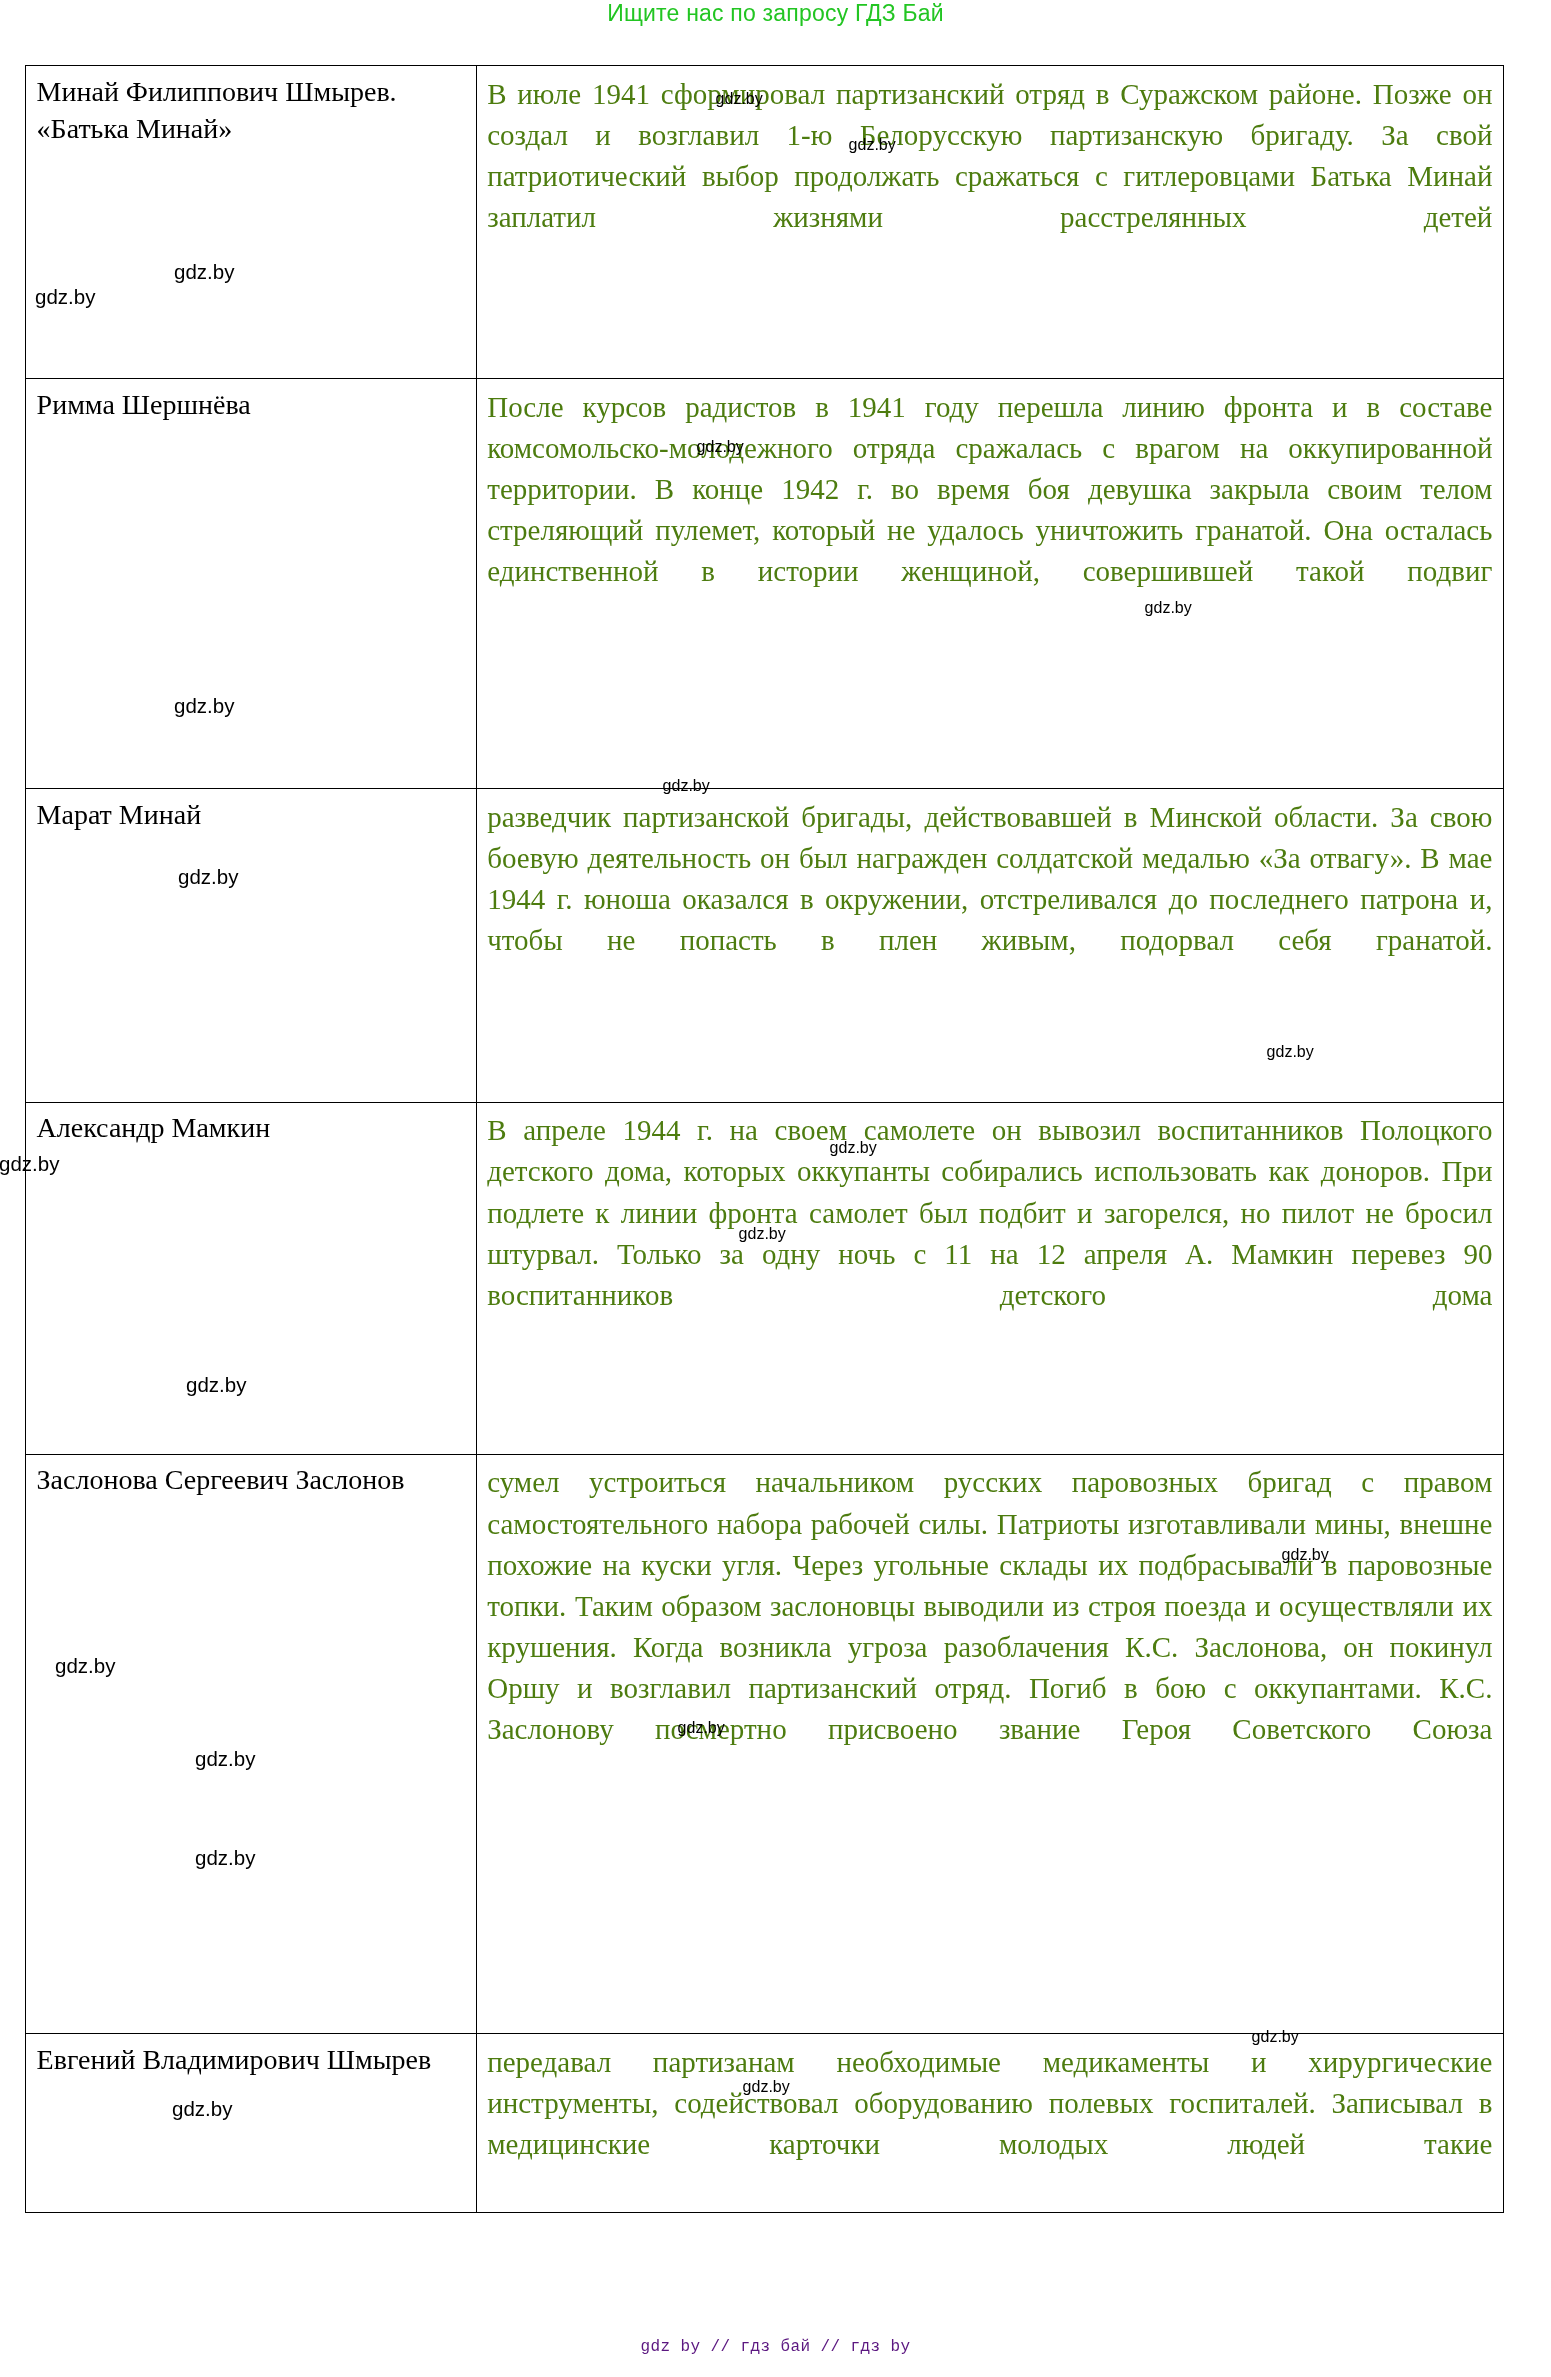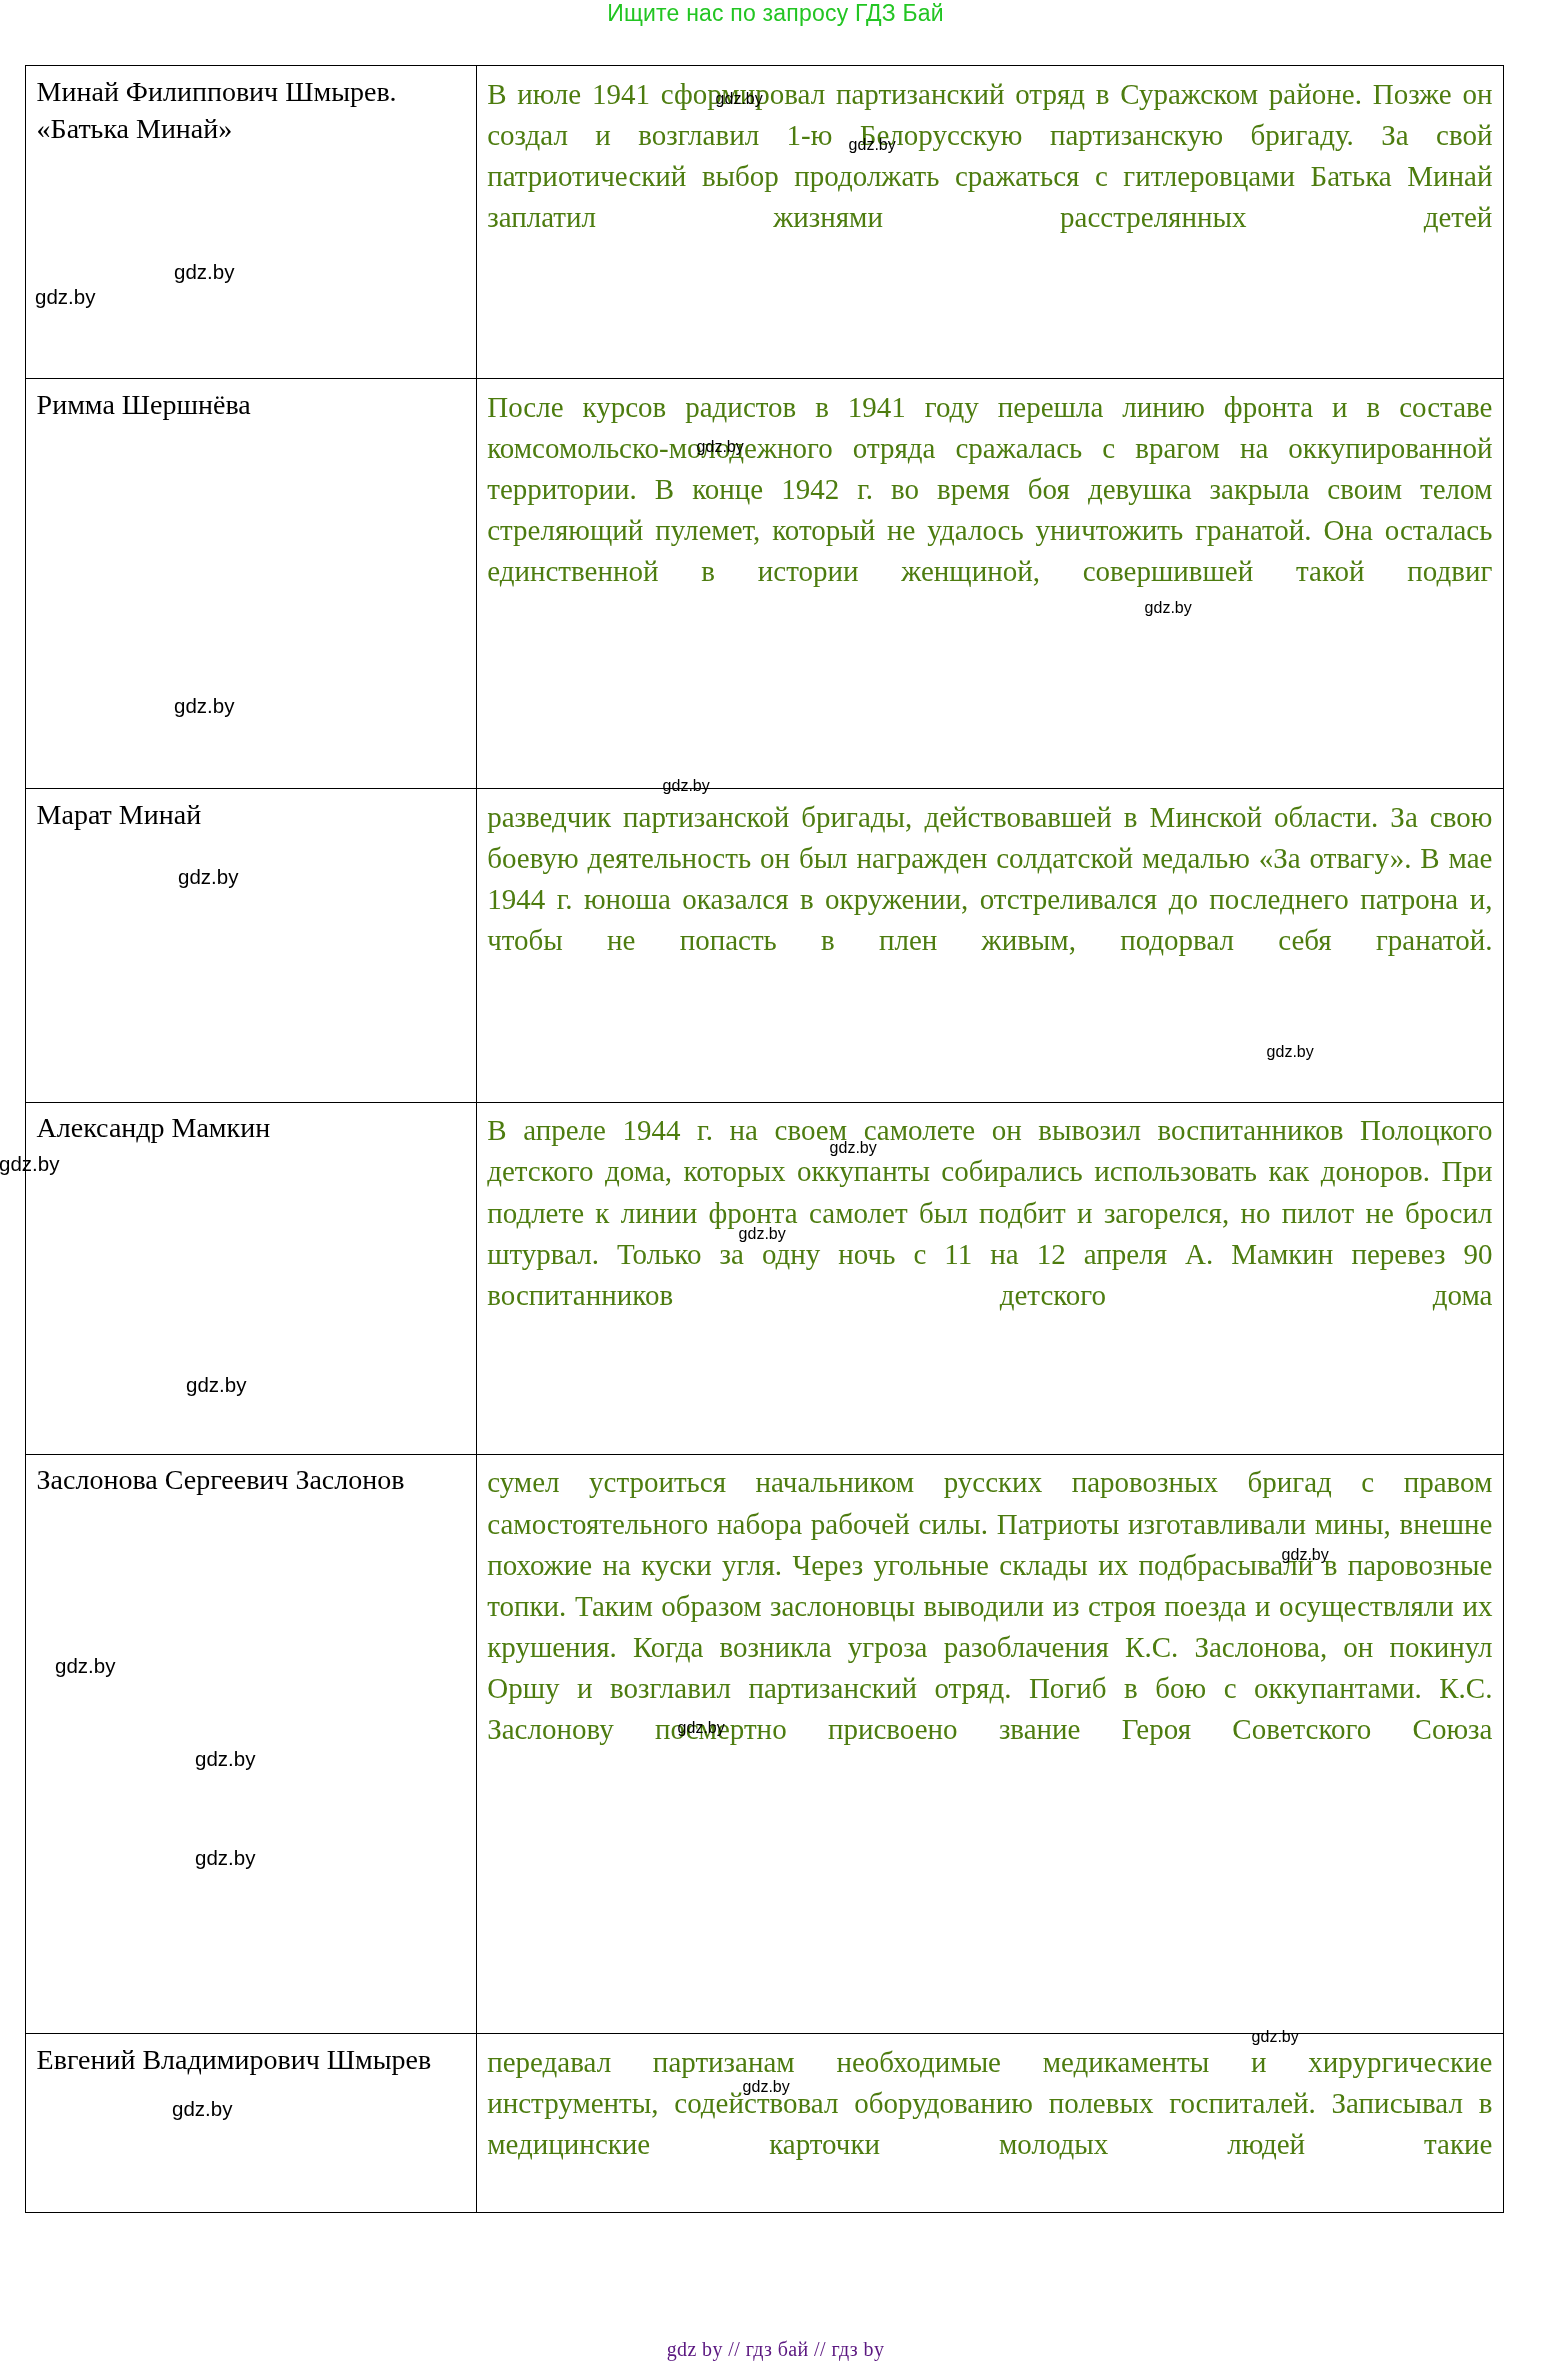--- a/index.html
+++ b/index.html
@@ -95,22 +95,22 @@
   .wm-lg { font-size: 20.5px; }
   .wm-sm { font-size: 16px; }
 
   
   .footer {
     position: absolute;
     left: 0;
     top: 2338px;
     width: 1551px;
     text-align: center;
-    font-family: Liberation Serif, serif;
-    font-size: 20px;
+    font-family: Liberation Mono, monospace;
+    font-size: 16px;
     color: #5b1780;
     letter-spacing: 0.4px;
   }
 </style>
 </head>
 <body>
 
 <div class="top-banner">
   <span>Ищите нас по запросу ГДЗ Бай</span>
 </div>

